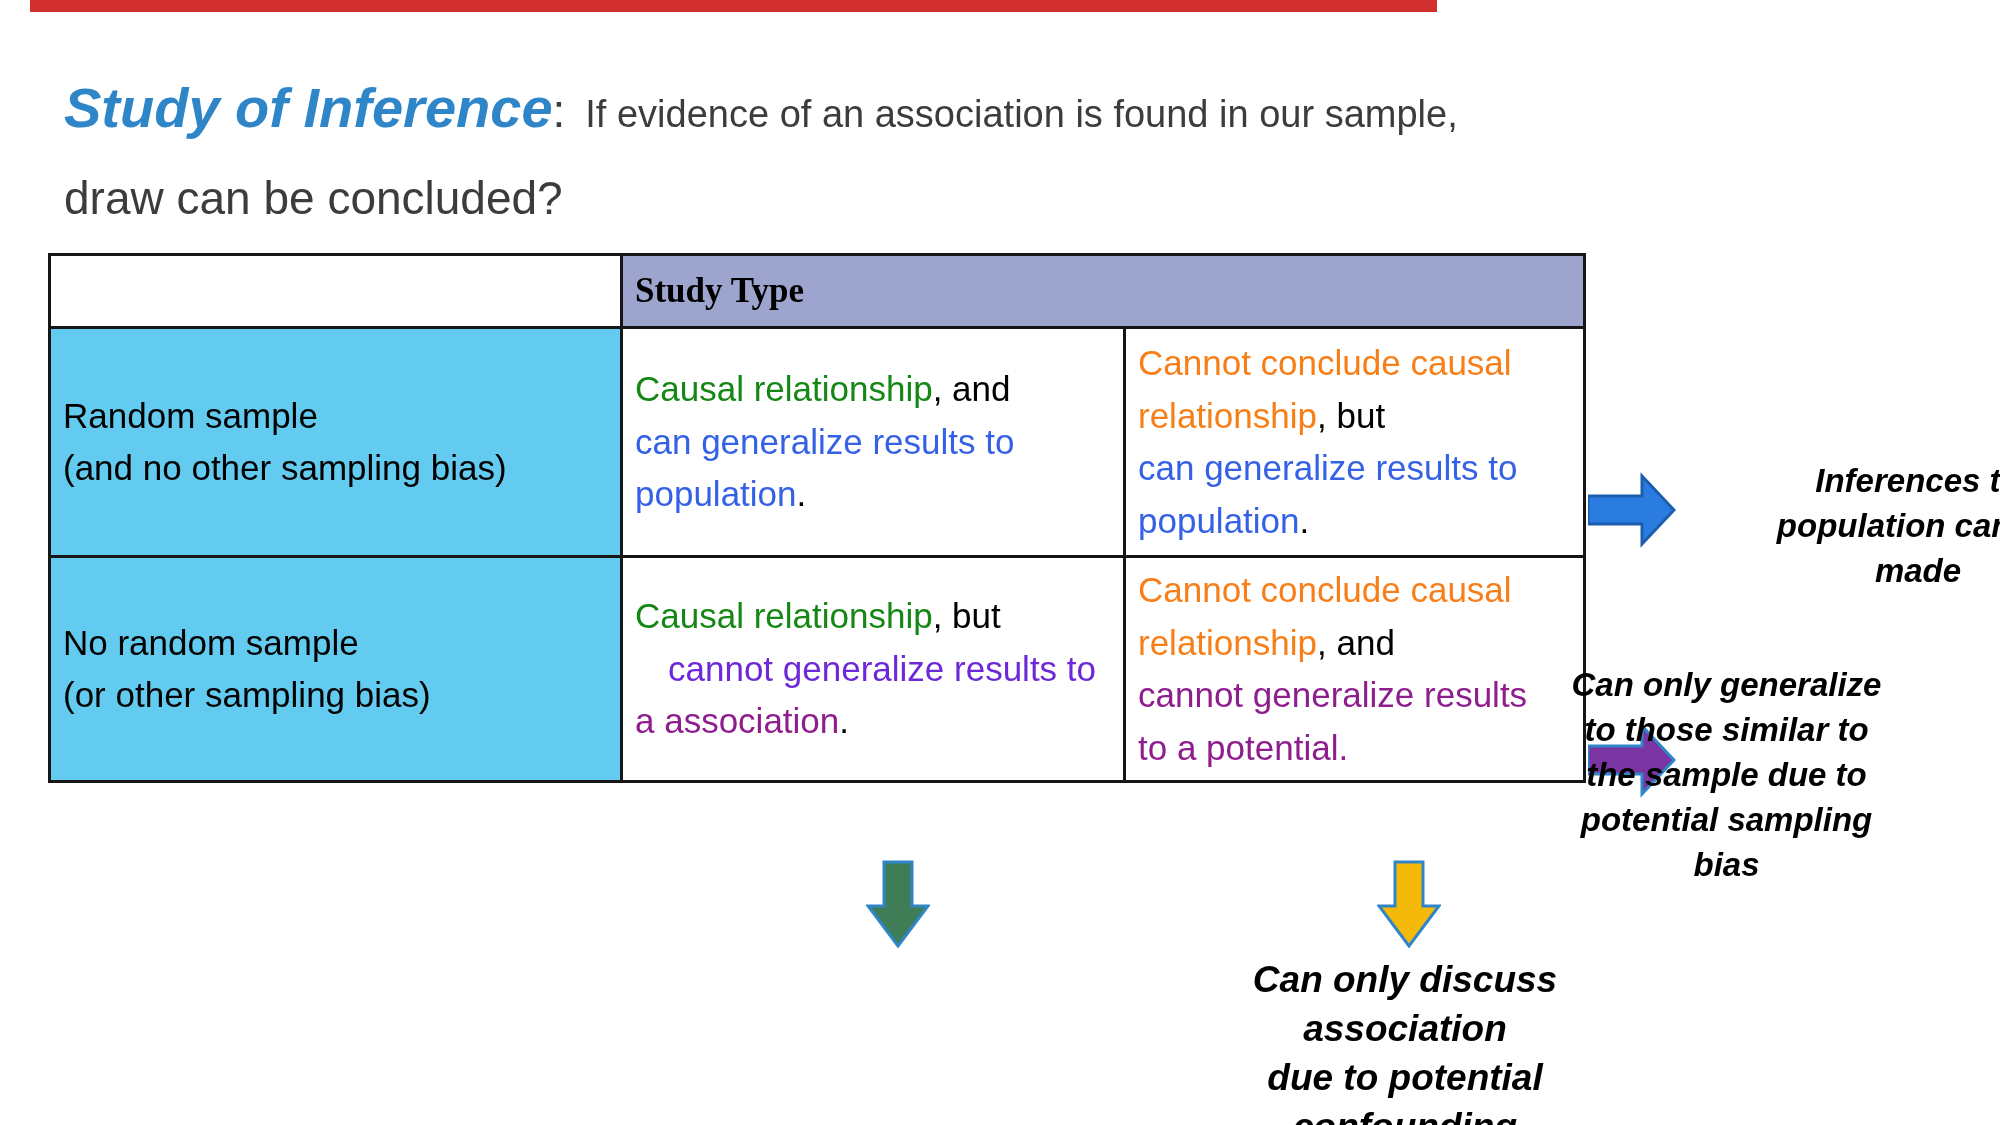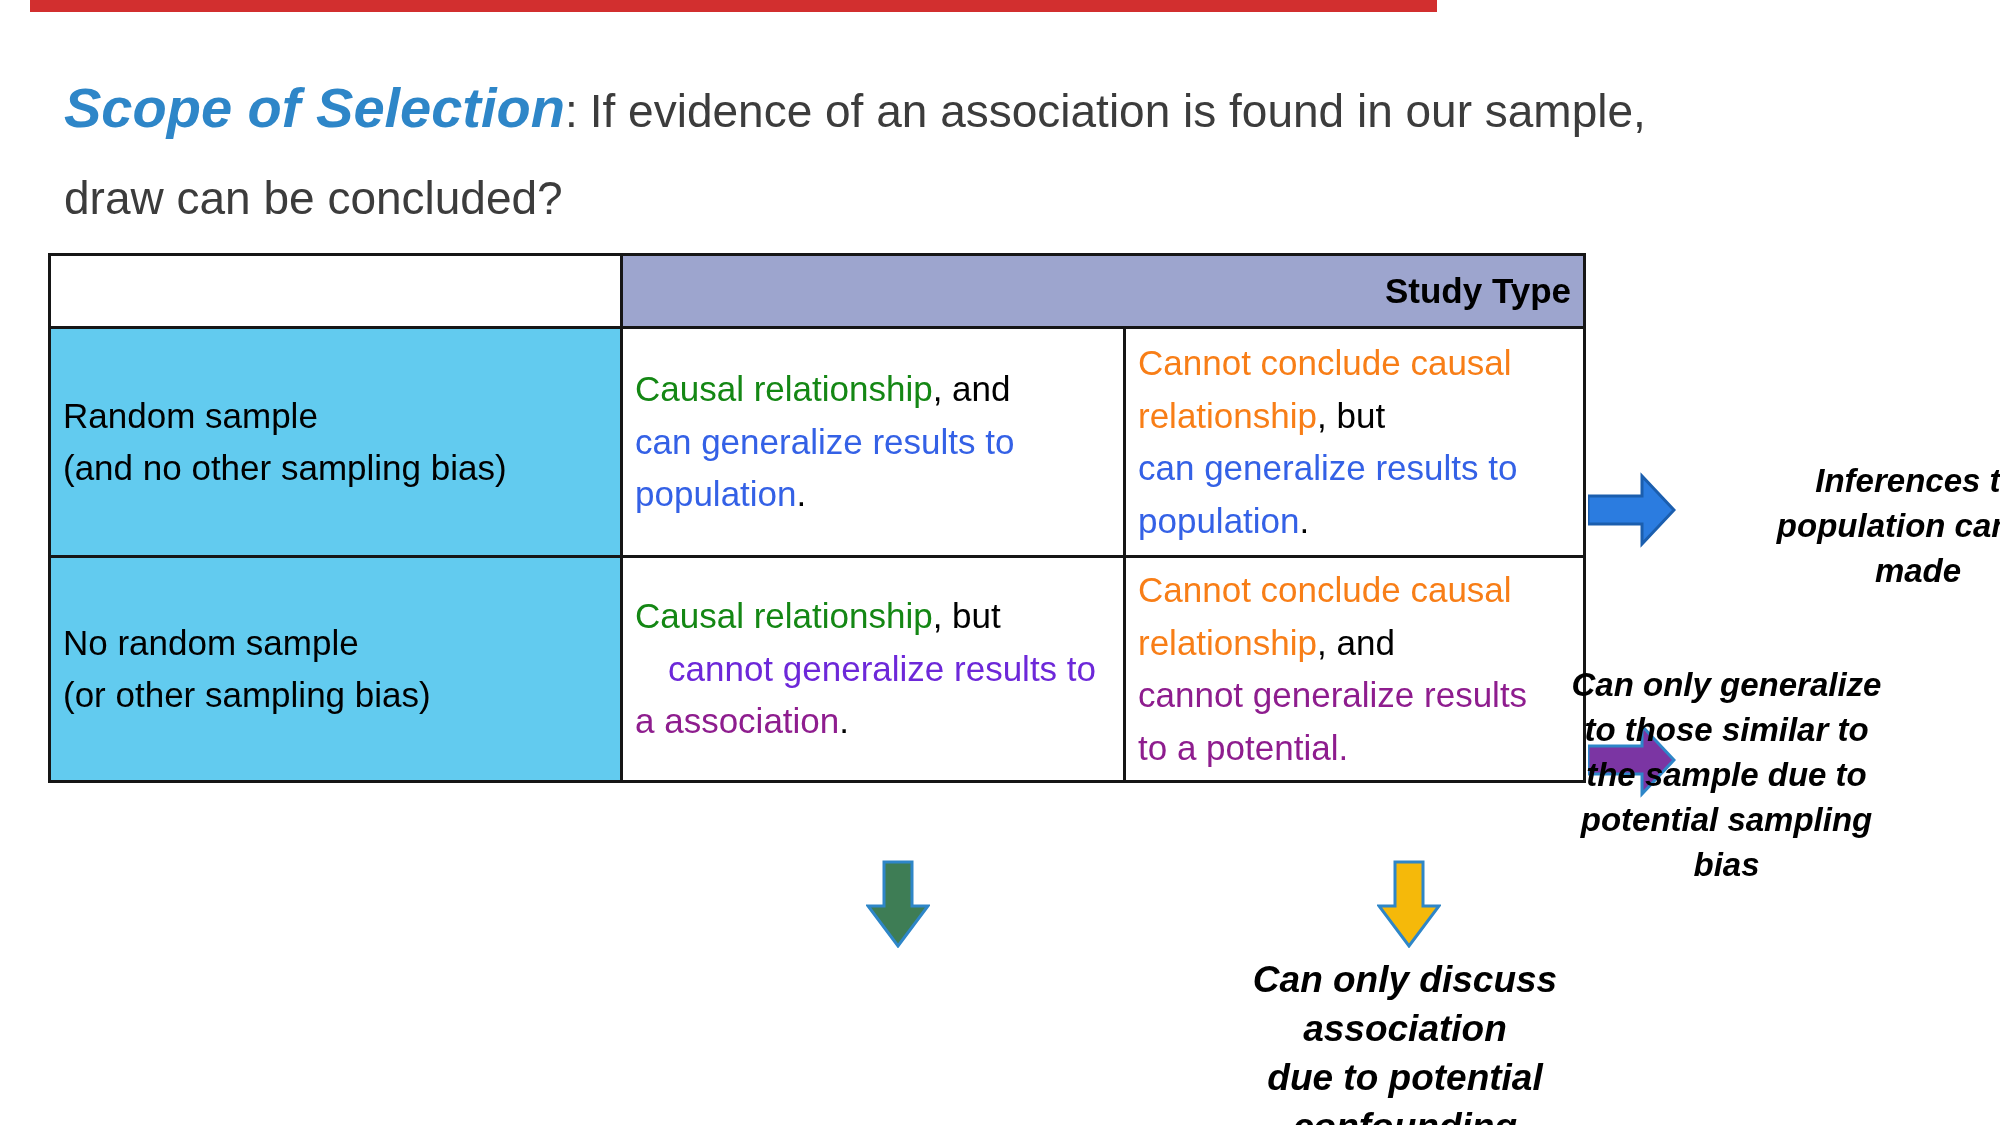--- a/index.html
+++ b/index.html
@@ -4,33 +4,33 @@
 <style>
   html,body{margin:0;padding:0;background:#fff;}
   .slide{position:relative;width:2000px;height:1125px;background:#fff;overflow:hidden;
          font-family:"Liberation Sans", sans-serif;color:#000;}
 
   .top-bar{position:absolute;left:30px;top:0;width:1407px;height:12px;background:var(--top_bar_red);}
 
   .title{position:absolute;left:64px;top:70px;width:1850px;line-height:76px;}
   .title-em{font-size:56px;font-style:italic;font-weight:600;color:var(--title_blue);}
   .title-colon{font-size:46px;color:var(--title_gray);}
-  .title-rest{font-size:46px;color:var(--title_gray);margin-left:12px;}
+  .title-rest{font-size:38px;color:var(--title_gray);margin-left:20px;}
   .title-line2{font-size:46px;color:var(--title_gray);}
 
   table.scope-table{position:absolute;left:48px;top:253px;border-collapse:collapse;table-layout:fixed;}
   .scope-table td{border:3px solid var(--table_border);padding:4px 12px;font-size:35px;vertical-align:middle;}
   .r1 td{height:62px;}
   .r2 td{height:82px;}
   .r3 td{height:218px;}
   .r4 td{height:214px;}
   .lav{background:var(--header_lavender);}
   .lblue{background:var(--row_light_blue);}
   .bold{font-weight:bold;font-size:37px;}
-  .center{text-align:right;}
+  .center{text-align:left;font-family:Liberation Serif, serif;}
   .pre{white-space:pre-line;}
   .toprow{vertical-align:top;padding-top:8px;line-height:1.5;}
   .labelcell{padding-left:14px;}
 
   .ann{position:absolute;text-align:center;font-style:italic;font-weight:bold;color:#000;white-space:pre-line;}
   .ann-right{font-size:33px;line-height:45px;}
   .ann-bottom{font-size:37px;line-height:49px;}
 
   .arrow{position:absolute;}
   .arrow svg{display:block;width:100%;height:100%;}
@@ -40,21 +40,21 @@
   .arrow-yellow polygon{fill:var(--arrow_yellow_fill);stroke:var(--arrow_teal_stroke);stroke-width:3;}
 </style>
 </head>
 <body>
 
 <div class="slide">
 
   <div class="top-bar"></div>
 
   <div class="title">
-    <span class="title-em">Scope of Selection</span><span class="title-colon">:</span><span class="title-rest">If evidence of an association is found in our sample,</span>
+    <span class="title-em">Study of Inference</span><span class="title-colon">:</span><span class="title-rest">If evidence of an association is found in our sample,</span>
     <div class="title-line2">draw can be concluded?</div>
   </div>
 
   <table class="scope-table">
     <colgroup>
       <col style="width:572px">
         <col style="width:503px">
         <col style="width:460px">
     </colgroup>
     <tbody>

